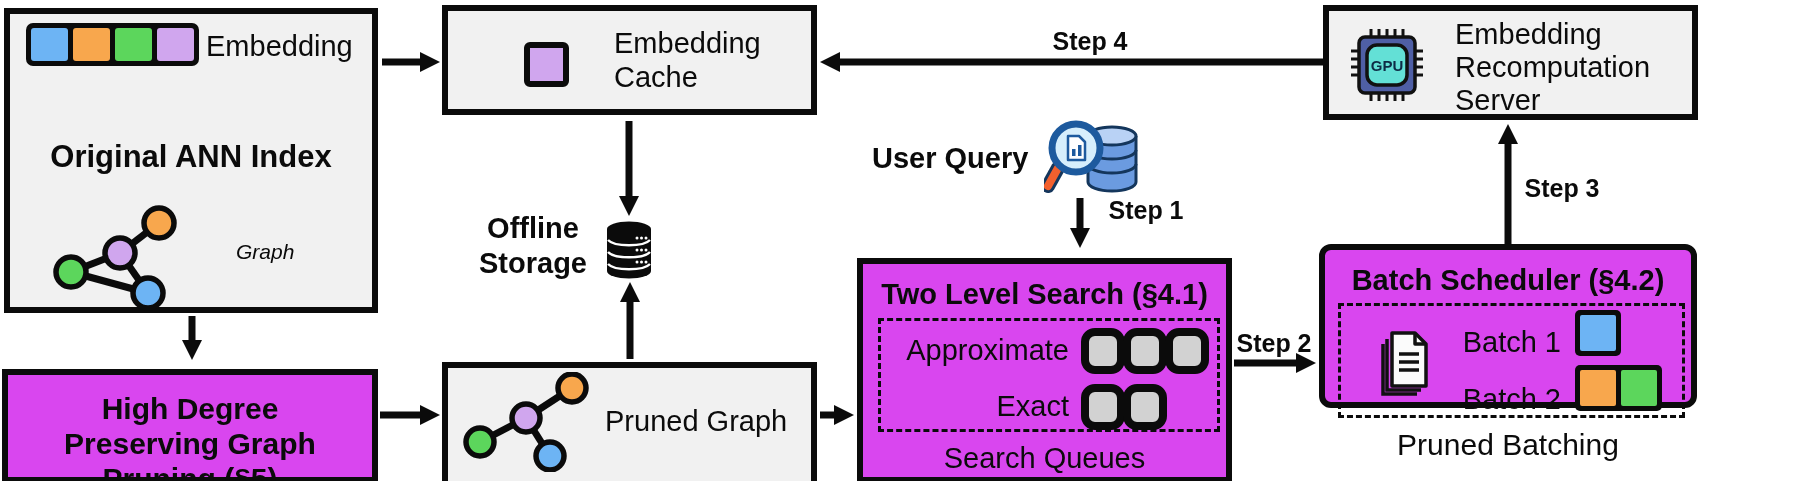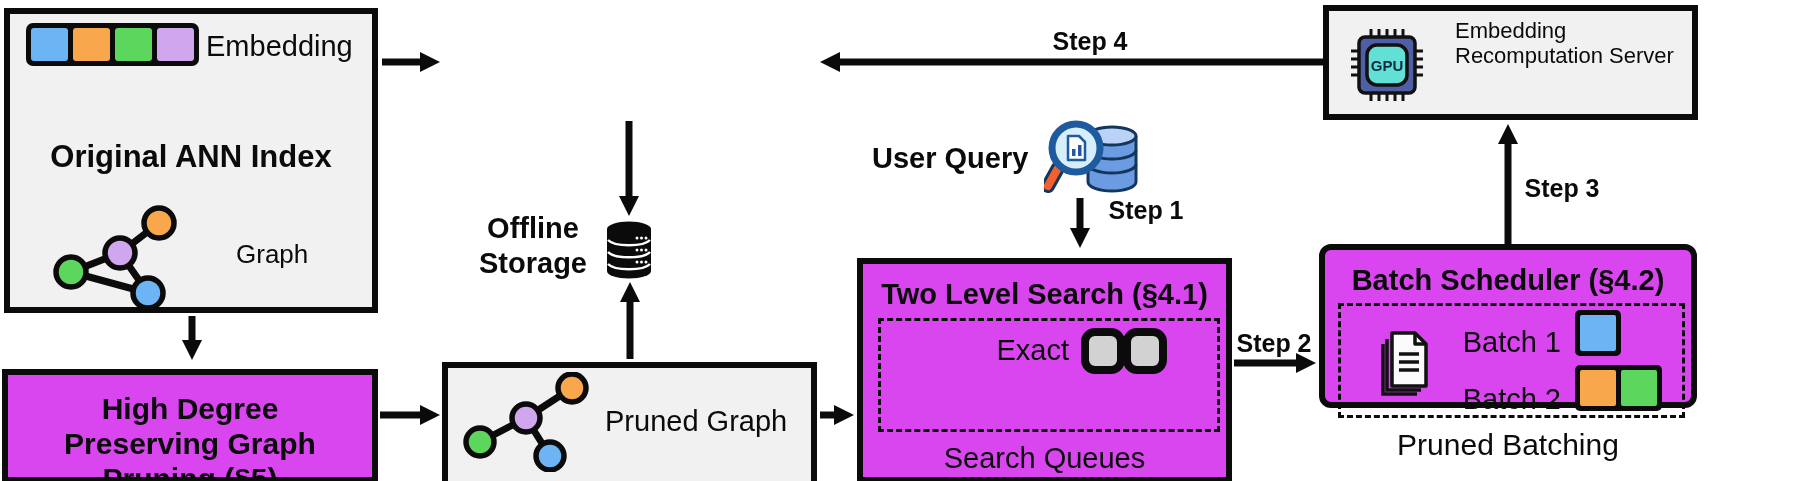--- a/index.html
+++ b/index.html
@@ -74,27 +74,31 @@
         <line x1="72" y1="57" x2="100" y2="97"></line>
         <line x1="23" y1="76" x2="100" y2="97"></line>
       </g>
       <g stroke="#0b0b0b" stroke-width="5.5">
         <circle cx="111" cy="27" r="15" fill="#f8a74d"></circle>
         <circle cx="72" cy="57" r="15" fill="#d0a6ee"></circle>
         <circle cx="23" cy="76" r="15" fill="#5cd65c"></circle>
         <circle cx="100" cy="97" r="15" fill="#6db4f4"></circle>
       </g>
     </svg>
-    <div class="abs t" style="left:226px;top:226px;font-size:26px;">Graph</div>
+    <div class="abs t" style="left:226px;top:226px;font-size:21px;font-style:italic;">Graph</div>
   </div>
 
   <div class="box dark" style="left:2px;top:361px;width:376px;height:114px;">
     <div class="abs t bold center" style="left:12px;top:16px;width:340px;font-size:30px;line-height:1.17;">High Degree Preserving Graph Pruning (§5)</div>
   </div>
 
+  <div class="box" style="left:442px;top:5px;width:375px;height:110px;">
+    <div class="abs" style="left:76px;top:31px;width:45px;height:45px;box-sizing:border-box;border:6px solid #0b0b0b;border-radius:6px;background:#d0a6ee;"></div>
+    <div class="abs t" style="left:166px;top:16px;width:152px;font-size:29px;line-height:1.16;">Embedding Cache</div>
+  </div>
 
   <div class="abs t bold center" style="left:470px;top:211px;width:126px;font-size:29px;line-height:1.2;z-index:3;">Offline Storage</div>
   <svg class="abs" style="left:604px;top:221px;z-index:3;" width="50" height="58" viewBox="0 0 50 58">
     <ellipse cx="25" cy="8" rx="22" ry="7.5" fill="#0b0b0b"></ellipse>
     <rect x="3" y="8" width="44" height="42" fill="#0b0b0b"></rect>
     <ellipse cx="25" cy="50" rx="22" ry="7.5" fill="#0b0b0b"></ellipse>
     <g stroke="#ffffff" stroke-width="2.5" fill="none">
       <path d="M4,19 a22,7.5 0 0 0 42,0"></path>
       <path d="M4,31 a22,7.5 0 0 0 42,0"></path>
       <path d="M4,43 a22,7.5 0 0 0 42,0"></path>
@@ -141,20 +145,26 @@
     <line x1="14" y1="52" x2="4" y2="70" stroke="#f2602e" stroke-width="8" stroke-linecap="round"></line>
     <circle cx="32" cy="32" r="24" fill="#d6eefc" stroke="#1d5a9e" stroke-width="7"></circle>
     <path d="M24,20 h11 l6,6 v18 h-17 z" fill="#ffffff" stroke="#1d5a9e" stroke-width="2.5" stroke-linejoin="round"></path>
     <rect x="28" y="33" width="3.5" height="7" fill="#1d5a9e"></rect>
     <rect x="34" y="29" width="3.5" height="11" fill="#1d5a9e"></rect>
   </svg>
 
   <div class="box dark" style="left:857px;top:250px;width:375px;height:225px;">
     <div class="abs t bold center" style="left:0;top:14px;width:100%;font-size:29px;">Two Level Search (§4.1)</div>
     <div class="dashed" style="left:15px;top:54px;width:342px;height:114px;">
+      <div class="q-row" style="margin-top:3px;">
+        <div class="q-label">Approximate</div>
+        <div class="q-sq"></div>
+        <div class="q-sq"></div>
+        <div class="q-sq"></div>
+      </div>
       <div class="q-row" style="margin-top:3px;">
         <div class="q-label">Exact</div>
         <div class="q-sq"></div>
         <div class="q-sq"></div>
       </div>
     </div>
     <div class="abs t center" style="left:0;top:178px;width:100%;font-size:29px;">Search Queues</div>
   </div>
 
   <div class="box dark" style="left:1319px;top:236px;width:378px;height:164px;border-radius:12px;">
@@ -201,16 +211,16 @@
           <line x1="6" y1="52" x2="14" y2="52"></line>
         <line x1="70" y1="28" x2="78" y2="28"></line>
           <line x1="70" y1="36" x2="78" y2="36"></line>
         <line x1="70" y1="44" x2="78" y2="44"></line>
           <line x1="70" y1="52" x2="78" y2="52"></line>
       </g>
       <rect x="14" y="14" width="56" height="56" rx="6" fill="#4f5fa5" stroke="#111" stroke-width="3.5"></rect>
       <rect x="22" y="22" width="40" height="40" rx="10" fill="#63e0d6" stroke="#111" stroke-width="3.5"></rect>
       <text x="42" y="48" text-anchor="middle" font-size="15" font-weight="bold" fill="#0d2b45">GPU</text>
     </svg>
-    <div class="abs t" style="left:126px;top:7px;width:228px;font-size:22px;line-height:1.14;">Embedding Recomputation Server</div>
+    <div class="abs t" style="left:126px;top:7px;width:228px;font-size:29px;line-height:1.14;">Embedding Recomputation Server</div>
   </div>
 
 </div>
 
 </body></html>

